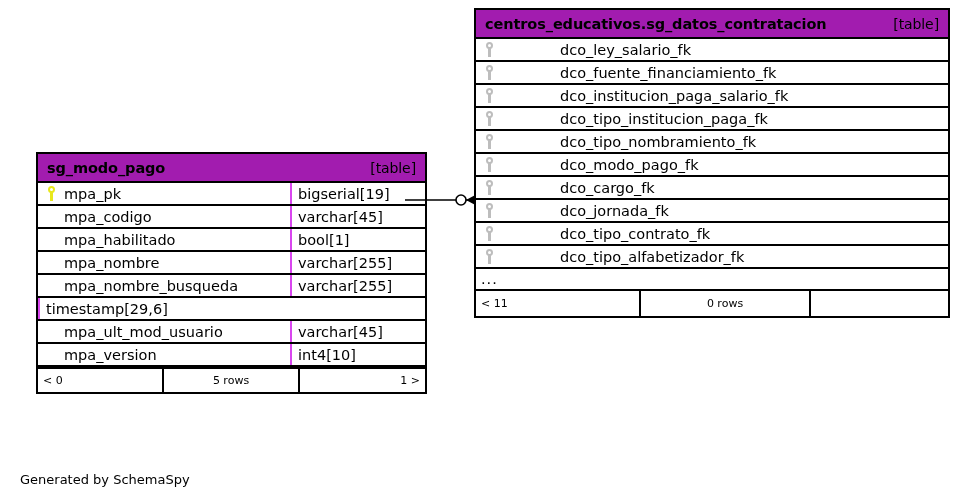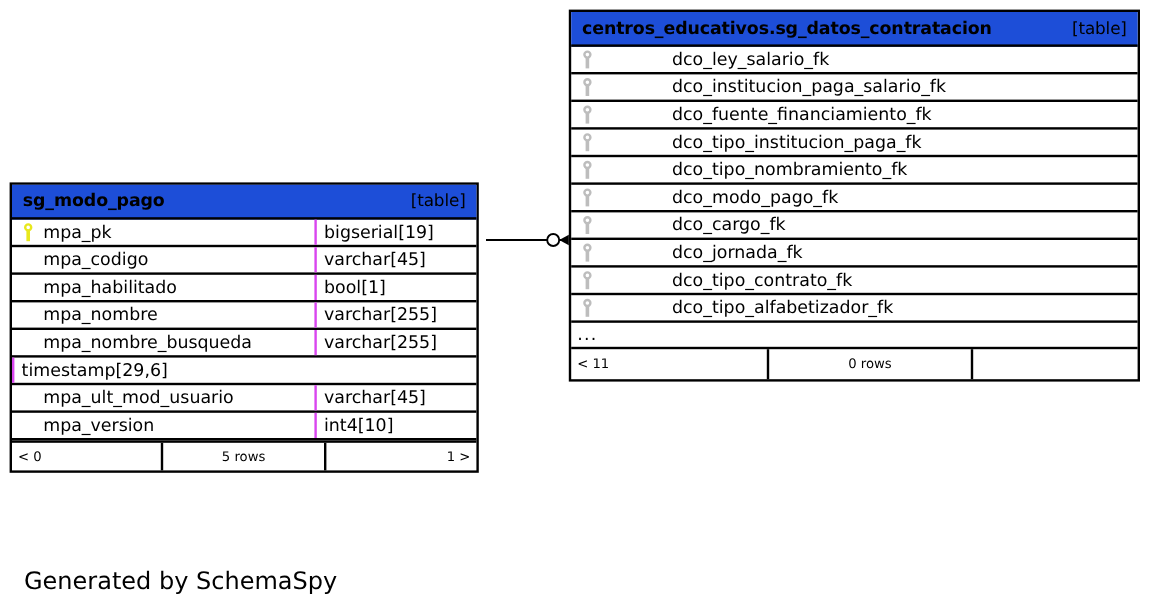--- a/index.html
+++ b/index.html
@@ -24,21 +24,21 @@
   
   .entity {
     position: absolute;
     box-sizing: border-box;
     border: 2px solid #000000;
     background: #ffffff;
   }
 
   .entity-header {
     box-sizing: border-box;
-    background: #1d4ed8;
+    background: #a21caf;
     border-bottom: 2px solid #000000;
     height: 29px;
     display: flex;
     align-items: center;
     padding: 0 9px;
     font-weight: bold;
     font-size: 14.5px;
     letter-spacing: -0.1px;
     white-space: nowrap;
   }
@@ -140,21 +140,21 @@
     display: flex;
     align-items: center;
     padding-left: 5px;
     font-size: 14.5px;
     border-bottom: 2px solid #000000;
     letter-spacing: 1px;
   }
 
   
   #tbl-left {
-    left: 8px;
+    left: 36px;
     top: 152px;
     width: 391px;
   }
   #tbl-left .cell-name { flex: 0 0 252px; width: 252px; }
   #tbl-left .cell-type { flex: 1 1 auto; }
   #tbl-left .col-row:last-of-type { border-bottom: 0; }
   #tbl-left .entity-footer { border-top: 2px solid #000000; }
   #tbl-left .foot-prev { flex: 0 0 124px; }
   #tbl-left .foot-mid  { flex: 0 0 138px; }
   #tbl-left .foot-next { flex: 1 1 auto; }
@@ -177,21 +177,21 @@
     left: 405px;
     top: 186px;
     width: 74px;
     height: 28px;
   }
 
   .caption {
     position: absolute;
     left: 20px;
     top: 472px;
-    font-size: 20px;
+    font-size: 13px;
     white-space: nowrap;
   }
 </style>
 </head>
 <body>
 
 <div class="canvas">
 
   <div class="entity" id="tbl-left">
     <div class="entity-header">
@@ -290,30 +290,30 @@
           </span>
         <span class="col-label">dco_ley_salario_fk</span>
       </div>
     </div>
 
     <div class="col-row">
       <div class="cell-name">
         <span class="keyslot">
             <span class="key-ico key-fk"></span>
           </span>
+        <span class="col-label">dco_fuente_financiamiento_fk</span>
+      </div>
+    </div>
+
+    <div class="col-row">
+      <div class="cell-name">
+        <span class="keyslot">
+            <span class="key-ico key-fk"></span>
+          </span>
         <span class="col-label">dco_institucion_paga_salario_fk</span>
-      </div>
-    </div>
-
-    <div class="col-row">
-      <div class="cell-name">
-        <span class="keyslot">
-            <span class="key-ico key-fk"></span>
-          </span>
-        <span class="col-label">dco_fuente_financiamiento_fk</span>
       </div>
     </div>
 
     <div class="col-row">
       <div class="cell-name">
         <span class="keyslot">
             <span class="key-ico key-fk"></span>
           </span>
         <span class="col-label">dco_tipo_institucion_paga_fk</span>
       </div>

